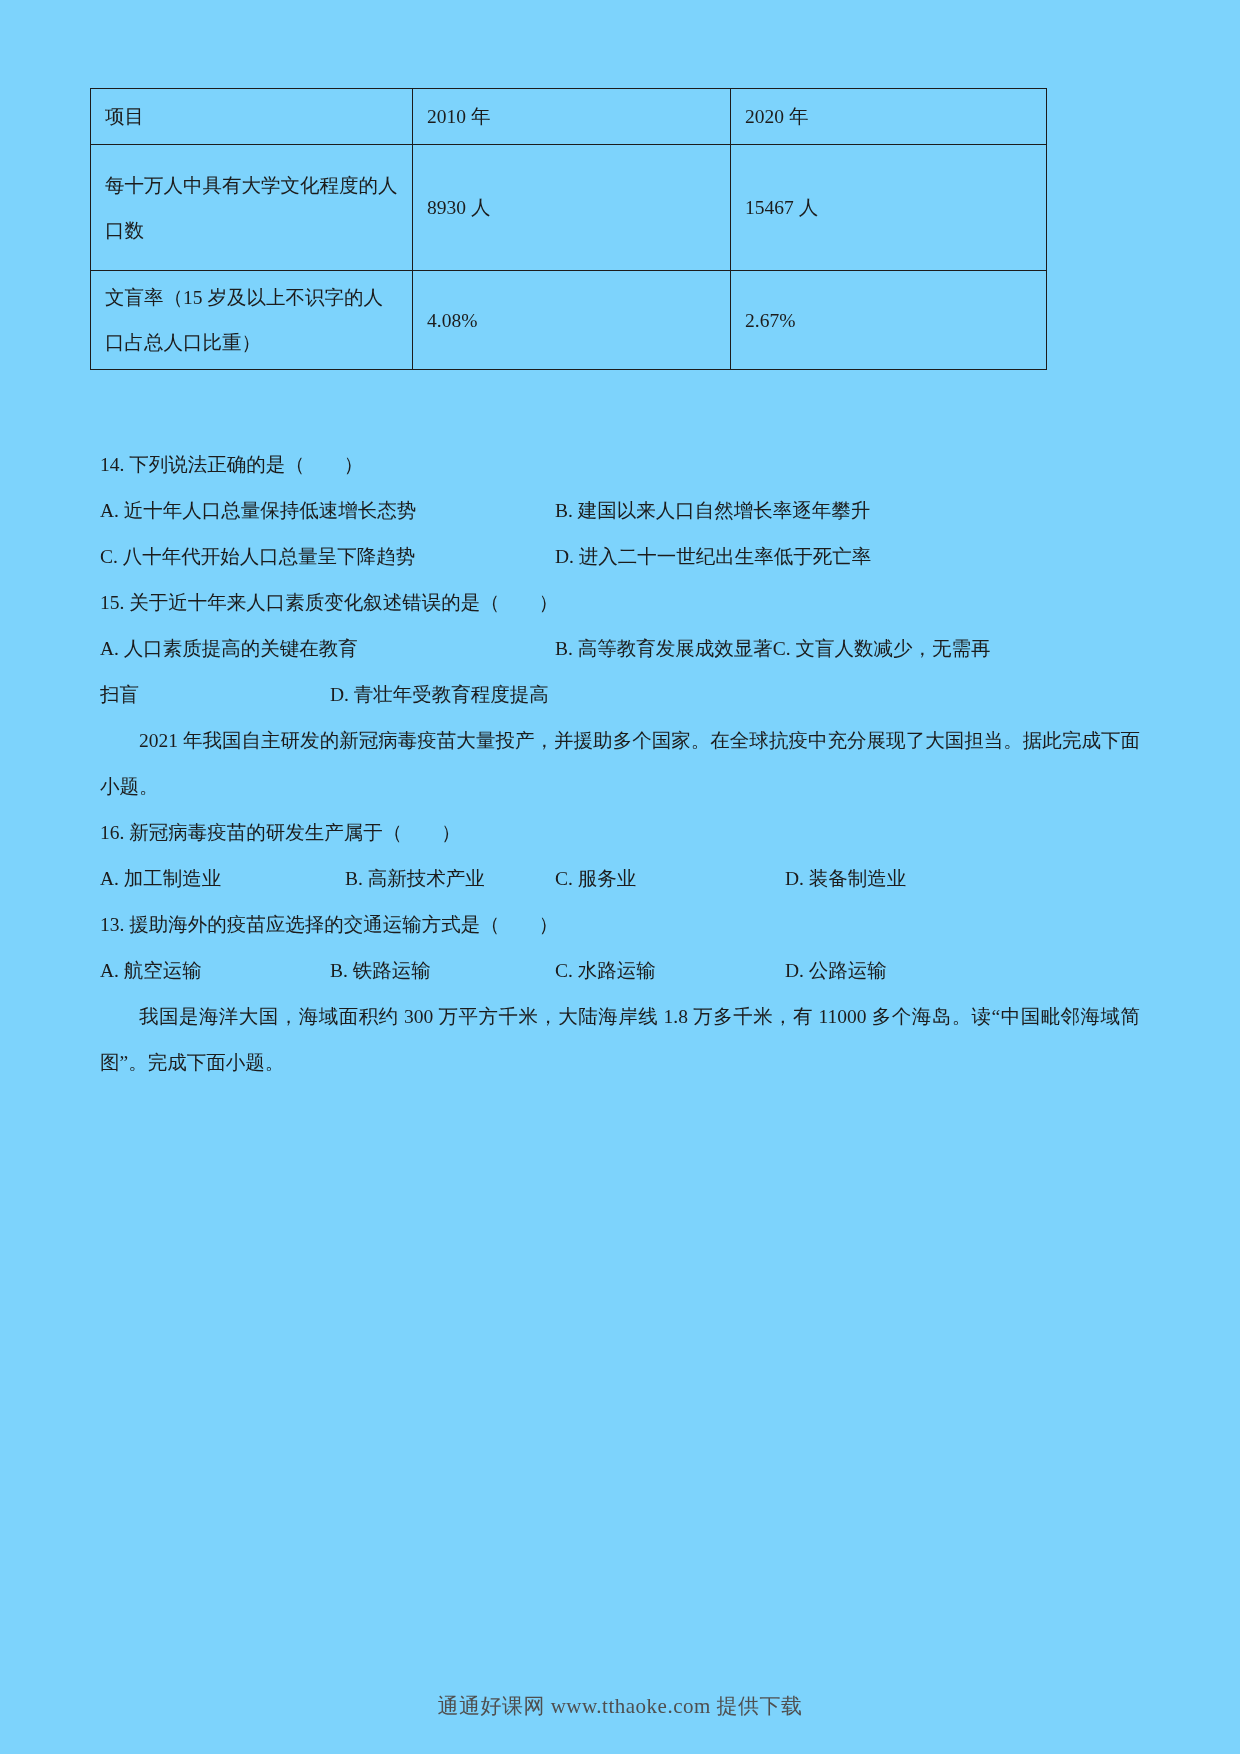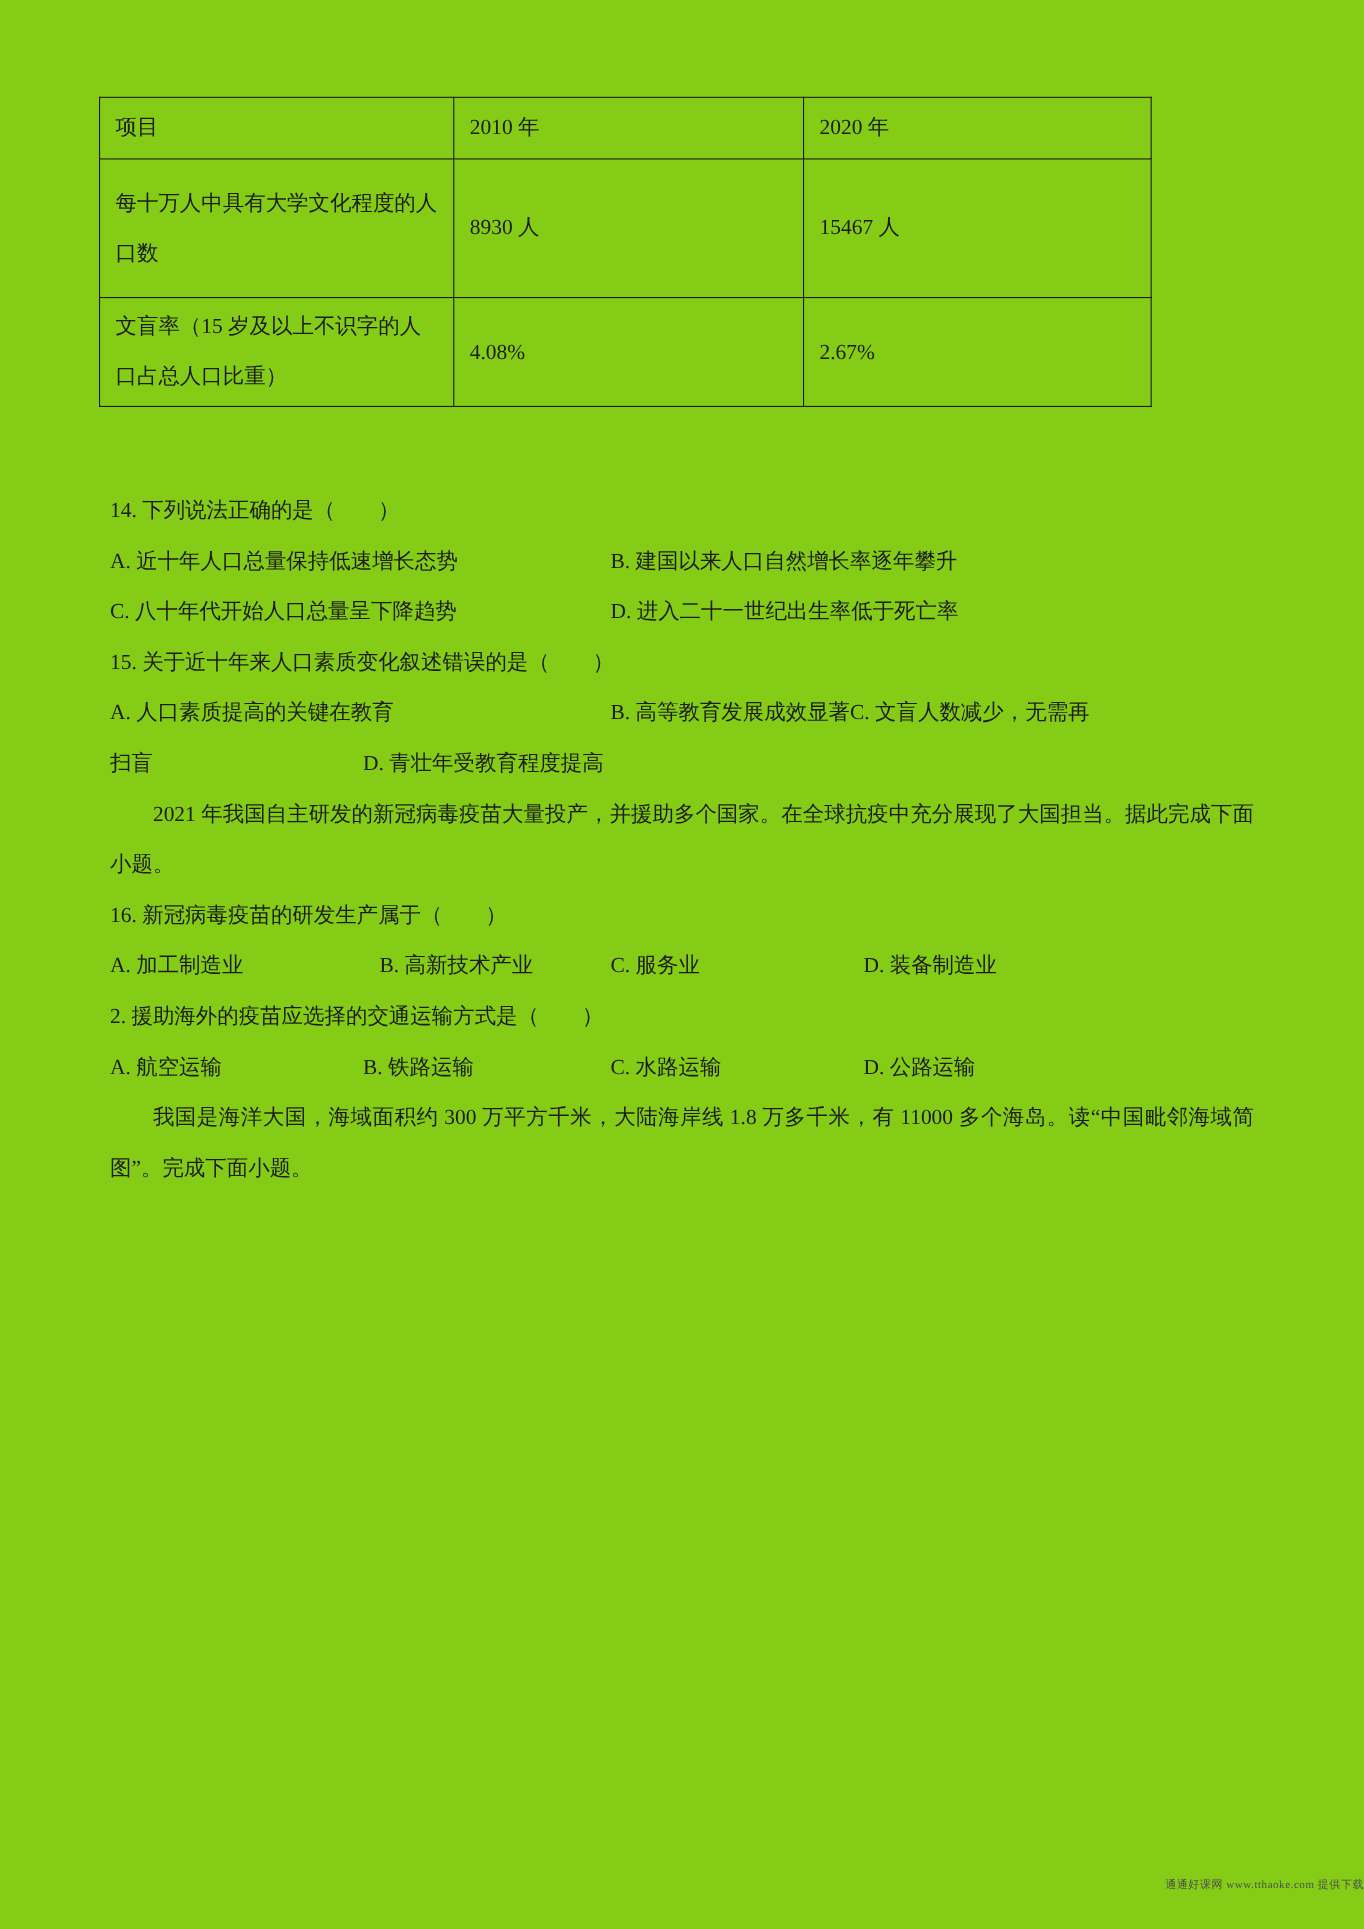--- a/index.html
+++ b/index.html
@@ -1,38 +1,38 @@
 <!DOCTYPE html>
 <html><head>
 <meta charset="utf-8">
 <style>
   * { margin:0; padding:0; box-sizing:border-box; }
   html,body { background:#ffffff; }
   .page {
-    position:relative; width:1240px; height:1754px; background:#84cc16; overflow:hidden;
+    position:relative; width:1240px; height:1754px; background:#7dd3fc; overflow:hidden;
     font-family:"Liberation Serif","DejaVu Serif",serif;
     color:#1c1c1c; font-size:19.5px;
   }
   .table-wrap { position:absolute; top:88px; left:90px; }
   table.stats { border-collapse:collapse; table-layout:fixed; width:956px; }
   table.stats td {
     border:1px solid #1c1c1c; padding:4px 14px;
     vertical-align:middle; line-height:45px; font-size:19.5px;
   }
   tr.r0 { height:56px; }
   tr.r1 { height:126px; }
   tr.r2 { height:62px; }
   tr.r3 { height:99px; }
   .body { position:absolute; top:442px; left:100px; width:1040px; line-height:46px; }
   .line { position:relative; height:46px; white-space:nowrap; }
   .line .at { position:absolute; top:0; white-space:nowrap; }
   .para { text-align:justify; text-indent:2em; }
   .footer {
-    position:absolute; left:0; right:0; bottom:34px; text-align:right;
-    font-size:10px; color:#4f4f4f; letter-spacing:0.5px;
+    position:absolute; left:0; right:0; bottom:34px; text-align:center;
+    font-size:21px; color:#4f4f4f; letter-spacing:0.5px;
   }
 </style>
 </head>
 <body>
 
 <div class="page">
 
   <div class="table-wrap">
     <table class="stats">
       <colgroup>
@@ -92,21 +92,21 @@
       <span class="at" style="left:0">16. 新冠病毒疫苗的研发生产属于（　　）</span>
     </div>
     <div class="line">
       <span class="at" style="left:0">A. 加工制造业</span>
       <span class="at" style="left:245px">B. 高新技术产业</span>
       <span class="at" style="left:455px">C. 服务业</span>
       <span class="at" style="left:685px">D. 装备制造业</span>
     </div>
 
     <div class="line">
-      <span class="at" style="left:0">2. 援助海外的疫苗应选择的交通运输方式是（　　）</span>
+      <span class="at" style="left:0">13. 援助海外的疫苗应选择的交通运输方式是（　　）</span>
     </div>
     <div class="line">
       <span class="at" style="left:0">A. 航空运输</span>
       <span class="at" style="left:230px">B. 铁路运输</span>
       <span class="at" style="left:455px">C. 水路运输</span>
       <span class="at" style="left:685px">D. 公路运输</span>
     </div>
 
     <div class="para">我国是海洋大国，海域面积约 300 万平方千米，大陆海岸线 1.8 万多千米，有 11000 多个海岛。读“中国毗邻海域简图”。完成下面小题。</div>
 

